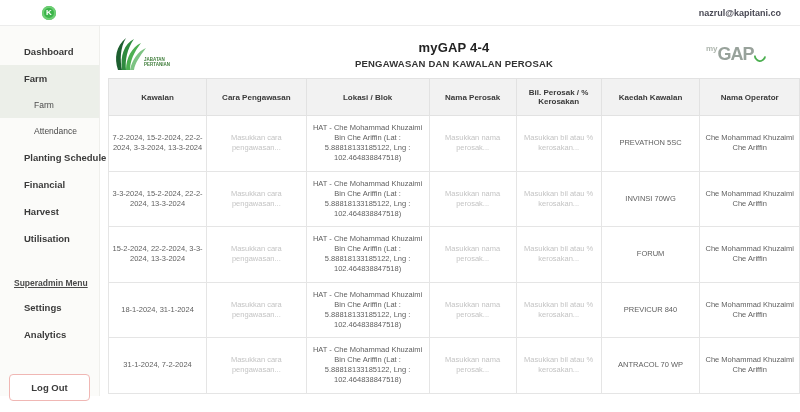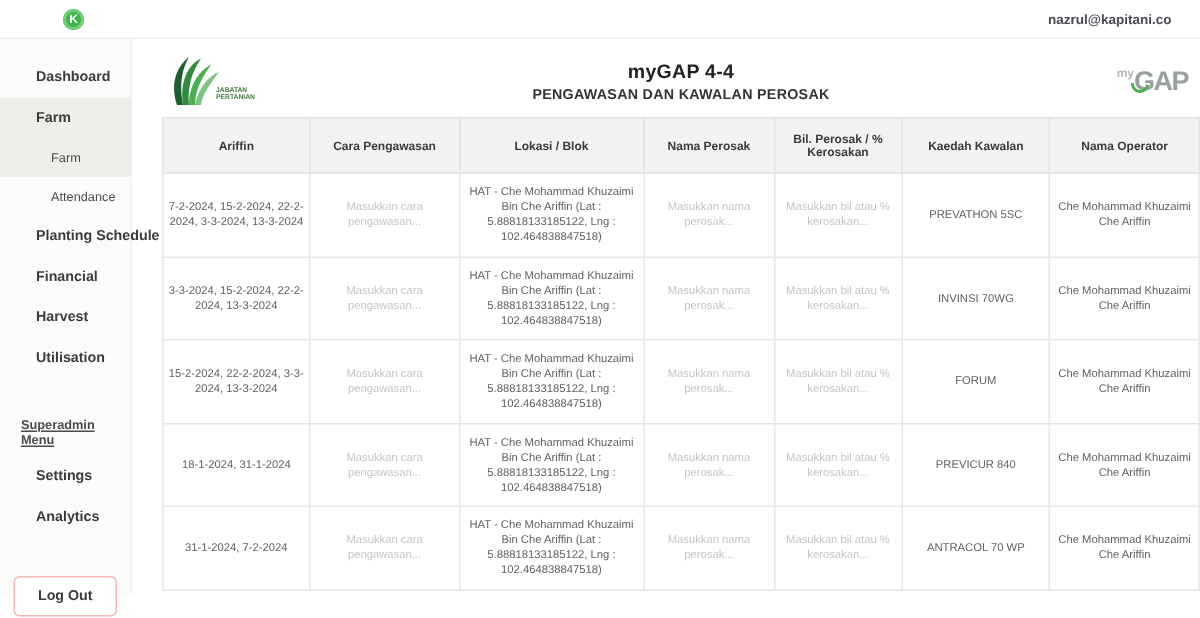--- a/index.html
+++ b/index.html
@@ -9,21 +9,21 @@
   
   .topbar { position:absolute; top:0; left:0; right:0; height:26px; background:#fff;
     border-bottom:1px solid #ececec; display:flex; align-items:center; z-index:30; }
   .brand-logo { width:14px; height:14px; border-radius:50%; background:#3cb44a;
     color:#fff; font-size:8px; font-weight:bold; display:flex; align-items:center;
     justify-content:center; margin-left:42px; box-shadow:inset 0 0 0 2px #6ecf74; }
   .brand-title { font-size:10px; font-weight:600; color:#3a3a3a; margin-left:48px; }
   .topbar-email { margin-left:auto; margin-right:19px; font-size:9px; color:#4a4a55; font-weight:600; }
 
   
-  .sidebar { position:absolute; top:26px; left:0; bottom:16px; width:88px;
+  .sidebar { position:absolute; top:26px; left:0; bottom:16px; width:100px;
     background:#fbfbf9; border-right:1px solid #efefec; padding-top:12px; z-index:20; }
   .side-item { font-size:9.5px; font-weight:600; color:#3b3b3b; padding:8px 4px 8px 24px;
     cursor:pointer; white-space:nowrap; }
   .active-group { background:#ecefe9; }
   .side-sub { font-size:8.5px; font-weight:500; padding:8px 4px 8px 34px; color:#4a4a4a; }
   .superadmin-link { font-size:8.5px; font-weight:600; color:#4a4a4a; text-decoration:underline;
     padding:6px 4px 6px 14px; margin-top:20px; cursor:pointer; }
   .logout-btn { margin:26px 9px 0 9px; padding:7px 0; text-align:center; font-size:9.5px;
     font-weight:600; color:#3b3b3b; background:#fff; border:1px solid #f0b7b4;
     border-radius:4px; cursor:pointer; }
@@ -31,21 +31,21 @@
   
   .main { position:absolute; top:26px; left:100px; right:0; bottom:0; background:#fff;
     padding:4px 0 0 8px; overflow:hidden; }
 
   .section-header { display:flex; align-items:center; padding:6px 2px 6px 2px; }
   .jpn-logo { display:flex; align-items:flex-end; width:92px; }
   .jpn-text { font-size:4.5px; font-weight:bold; color:#3f7d3a; line-height:1.15; margin-left:-6px; margin-bottom:5px; }
   .sec-titles { flex:1; text-align:center; }
   .sec-title { font-size:13px; font-weight:bold; color:#222; letter-spacing:.2px; }
   .sec-subtitle { font-size:9.5px; font-weight:bold; color:#333; margin-top:3px; letter-spacing:.2px; }
-  .mygap-logo { width:92px; text-align:right; position:relative; padding-right:6px; }
+  .mygap-logo { width:92px; text-align:left; position:relative; padding-right:6px; }
   .mygap-my { font-size:8px; color:#aeb6ae; vertical-align:9px; font-weight:600; }
   .mygap-gap { font-size:18px; color:#98a29b; font-weight:600; letter-spacing:-1px; }
   .mygap-arc { position:absolute; right:32px; top:6px; width:12px; height:12px;
     border:2px solid #4caf50; border-color:transparent transparent #4caf50 #4caf50;
     border-radius:50%; transform:rotate(-40deg); }
 
   table { width:100%; table-layout:fixed; border-collapse:collapse; background:#fff; }
   th { background:#f2f2f2; border:1px solid #e2e2e2; font-size:8px; font-weight:bold;
     color:#3a3a3a; padding:9px 3px; text-align:center; }
   td { border:1px solid #e5e5e5; font-size:7.5px; color:#5f5f5f; padding:7px 3px;
@@ -109,21 +109,21 @@
         <col style="width:14.2%">
           <col style="width:14.4%">
           <col style="width:17.8%">
         <col style="width:12.6%">
           <col style="width:12.3%">
           <col style="width:14.3%">
           <col style="width:14.4%">
       </colgroup>
       <thead>
         <tr>
-          <th>Ariffin</th>
+          <th>Kawalan</th>
           <th>Cara Pengawasan</th>
           <th>Lokasi / Blok</th>
           <th>Nama Perosak</th>
           <th>Bil. Perosak / % Kerosakan</th>
           <th>Kaedah Kawalan</th>
           <th>Nama Operator</th>
         </tr>
       </thead>
       <tbody>
         <tr>

